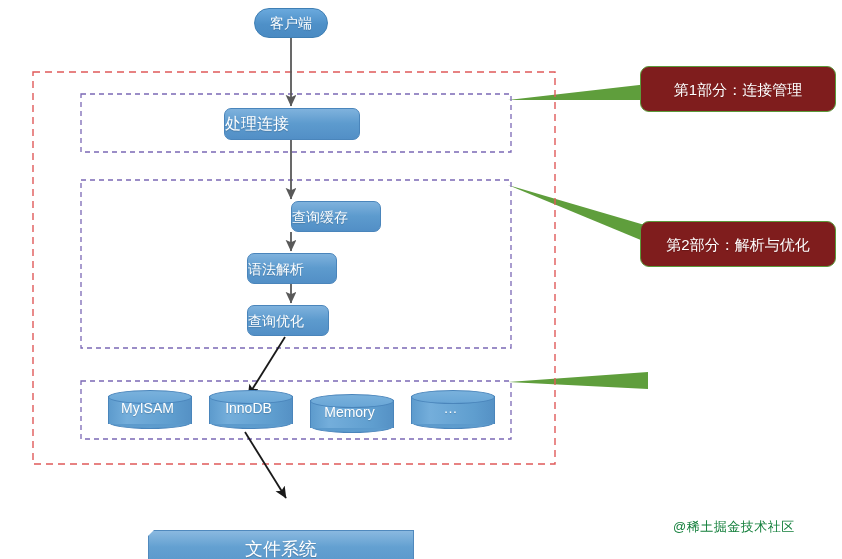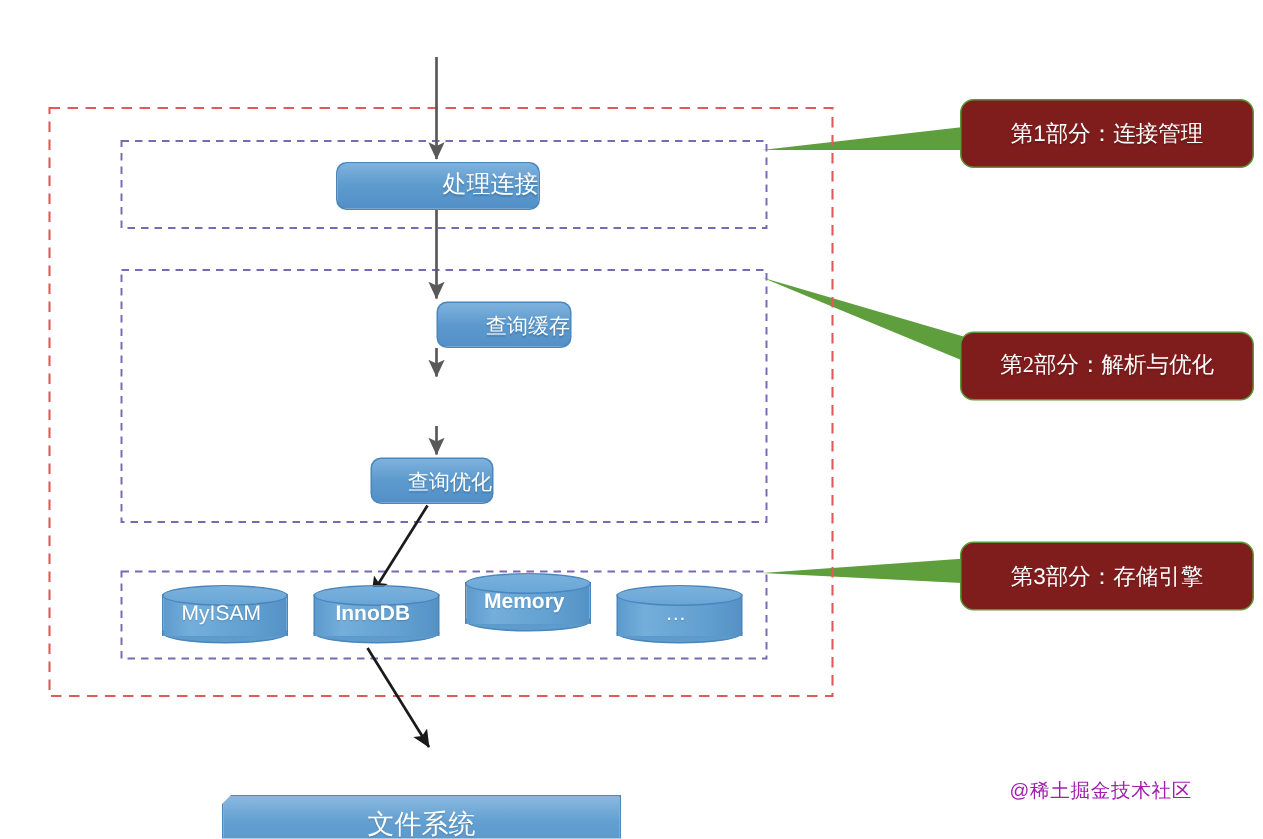--- a/index.html
+++ b/index.html
@@ -27,21 +27,21 @@
     display:flex;align-items:center;justify-content:center;
     box-sizing:border-box;
   }
   .client .node-label{font-size:14px;}
 
   
   .pbox{
     position:absolute;border-radius:7px;
     background:linear-gradient(180deg,#7fb2dd 0%,#5d9bce 48%,#528fc6 100%);
     border:1px solid #4a85bb;
-    display:flex;align-items:center;justify-content:flex-end;
+    display:flex;align-items:center;justify-content:flex-start;
     box-sizing:border-box;
   }
   .pbox .node-label{font-size:16px;}
   #box-conn  {left:224px;top:108px;width:136px;height:32px;}
   #box-cache {left:247px;top:201px;width:90px;height:31px;margin-left:44px;}
   #box-parse {left:247px;top:253px;width:90px;height:31px;}
   #box-opt   {left:247px;top:305px;width:82px;height:31px;}
   #box-cache .node-label,#box-parse .node-label,#box-opt .node-label{font-size:14px;}
 
   
@@ -73,40 +73,40 @@
   .cyl .top{
     position:absolute;left:0;top:0px;width:84px;height:14px;
     border-radius:50%;
     background:linear-gradient(180deg,#79b1dc 0%,#69a6d6 100%);
     border:1px solid #4a85bb;box-sizing:border-box;z-index:3;
   }
   .cyl .node-label{
     position:absolute;left:0;top:11px;width:79px;font-size:14px;z-index:4;
   }
   #cyl-0{left:108px;top:390px;}
-  #cyl-1{left:209px;top:390px;font-weight:bold;}
-  #cyl-2{left:310px;top:382px;font-weight:bold;}
+  #cyl-1{left:209px;top:390px;}
+  #cyl-2{left:310px;top:394px;}
   #cyl-3{left:411px;top:390px;}
 
   
   .callout{
     position:absolute;width:196px;height:46px;border-radius:9px;
     background:#7f1d1d;border:1px solid #5b9a3a;
     display:flex;align-items:center;justify-content:center;
     box-sizing:border-box;z-index:3;
   }
   .callout .node-label{font-size:15px;}
   #callout-1{left:640px;top:66px;}
-  #callout-2{left:640px;top:221px;font-family:Liberation Serif, serif;}
+  #callout-2{left:640px;top:221px;}
   #callout-3{left:640px;top:361px;}
 
   
   .watermark{
     position:absolute;left:673px;top:518px;
-    font-size:13px;color:#a21caf;white-space:nowrap;letter-spacing:.5px;
+    font-size:13px;color:#15803d;white-space:nowrap;letter-spacing:.5px;
   }
 </style>
 </head>
 <body>
 
 <div id="stage">
 
   <svg class="layer" viewBox="0 0 842 559">
     <defs>
       <marker id="arrGray" markerWidth="9" markerHeight="9" refX="6.2" refY="3" orient="auto">
@@ -128,26 +128,32 @@
     <rect x="81" y="381" width="430" height="58" fill="none" stroke="#7b68b5" stroke-width="1.3" stroke-dasharray="5,4"></rect>
 
     <line x1="291" y1="38" x2="291" y2="106" stroke="#595959" stroke-width="1.8" marker-end="url(#arrGray)"></line>
     <line x1="291" y1="140" x2="291" y2="199" stroke="#595959" stroke-width="1.8" marker-end="url(#arrGray)"></line>
     <line x1="291" y1="232" x2="291" y2="251" stroke="#595959" stroke-width="1.8" marker-end="url(#arrGray)"></line>
     <line x1="291" y1="284" x2="291" y2="303" stroke="#595959" stroke-width="1.8" marker-end="url(#arrGray)"></line>
     <line x1="285" y1="337" x2="248" y2="396" stroke="#1a1a1a" stroke-width="1.8" marker-end="url(#arrBlack)"></line>
     <line x1="245" y1="432" x2="286" y2="498" stroke="#1a1a1a" stroke-width="1.8" marker-end="url(#arrBlack)"></line>
   </svg>
 
+  <div class="client">
+    <span class="node-label">客户端</span>
+  </div>
 
   <div class="pbox" id="box-conn">
     <span class="node-label">处理连接</span>
   </div>
   <div class="pbox" id="box-cache">
     <span class="node-label">查询缓存</span>
+  </div>
+  <div class="pbox" id="box-parse">
+    <span class="node-label">语法解析</span>
   </div>
   <div class="pbox" id="box-opt">
     <span class="node-label">查询优化</span>
   </div>
 
   <div class="cyl" id="cyl-0">
     <div class="bottom"></div>
     <div class="body"></div>
     <div class="top"></div>
     <span class="node-label">MyISAM</span>
@@ -174,19 +180,16 @@
   <div class="fsbox">
     <span class="node-label">文件系统</span>
   </div>
 
   <div class="callout" id="callout-1">
     <span class="node-label">第1部分：连接管理</span>
   </div>
   <div class="callout" id="callout-2">
     <span class="node-label">第2部分：解析与优化</span>
   </div>
-  <div class="callout" id="callout-3">
-    <span class="node-label">第3部分：存储引擎</span>
-  </div>
 
   <div class="watermark">@稀土掘金技术社区</div>
 
 </div>
 
 </body></html>

